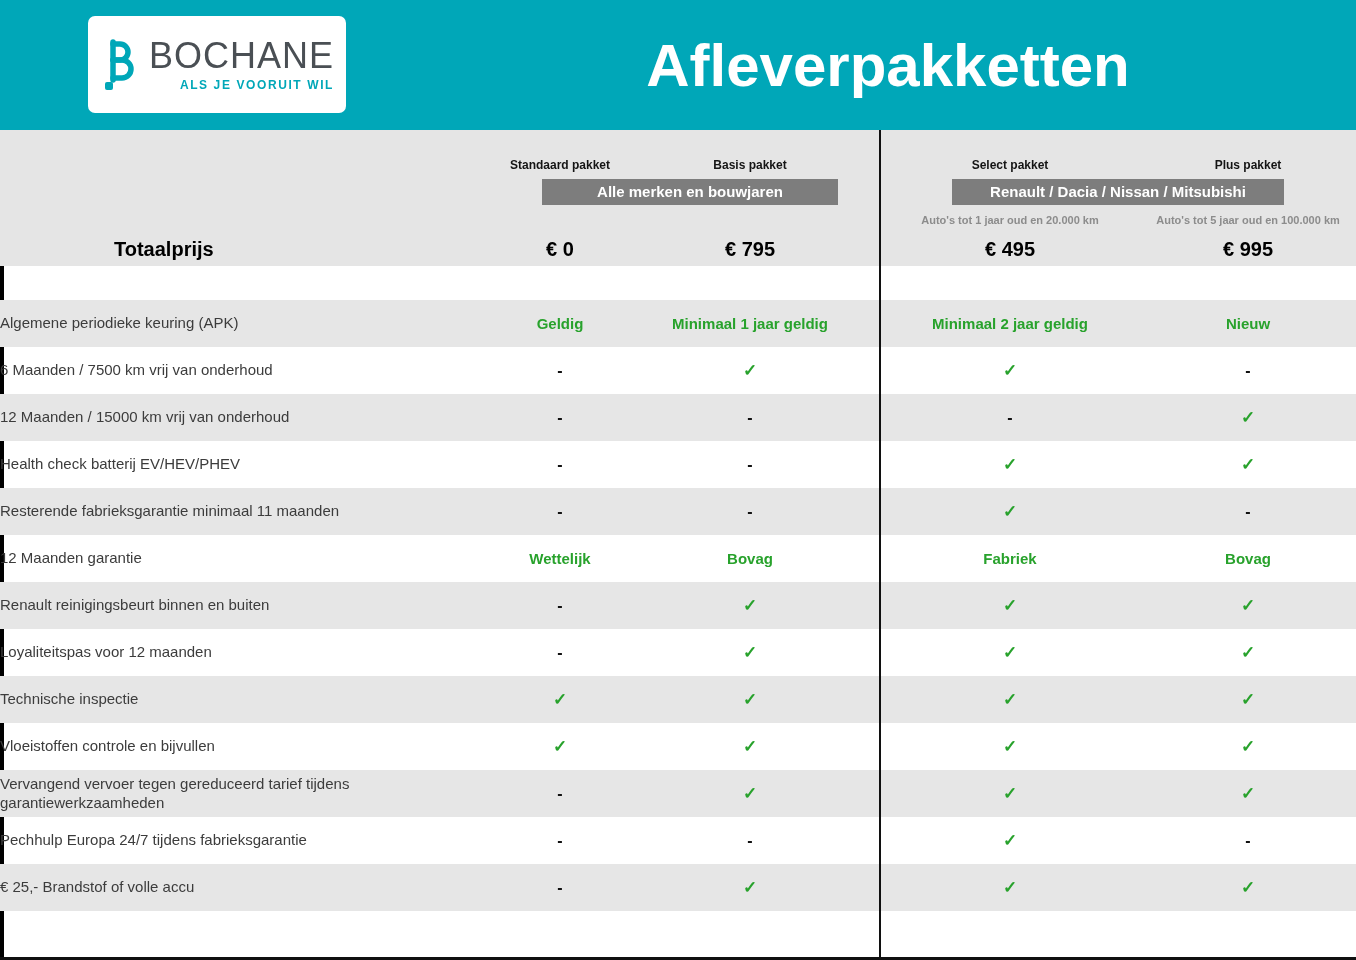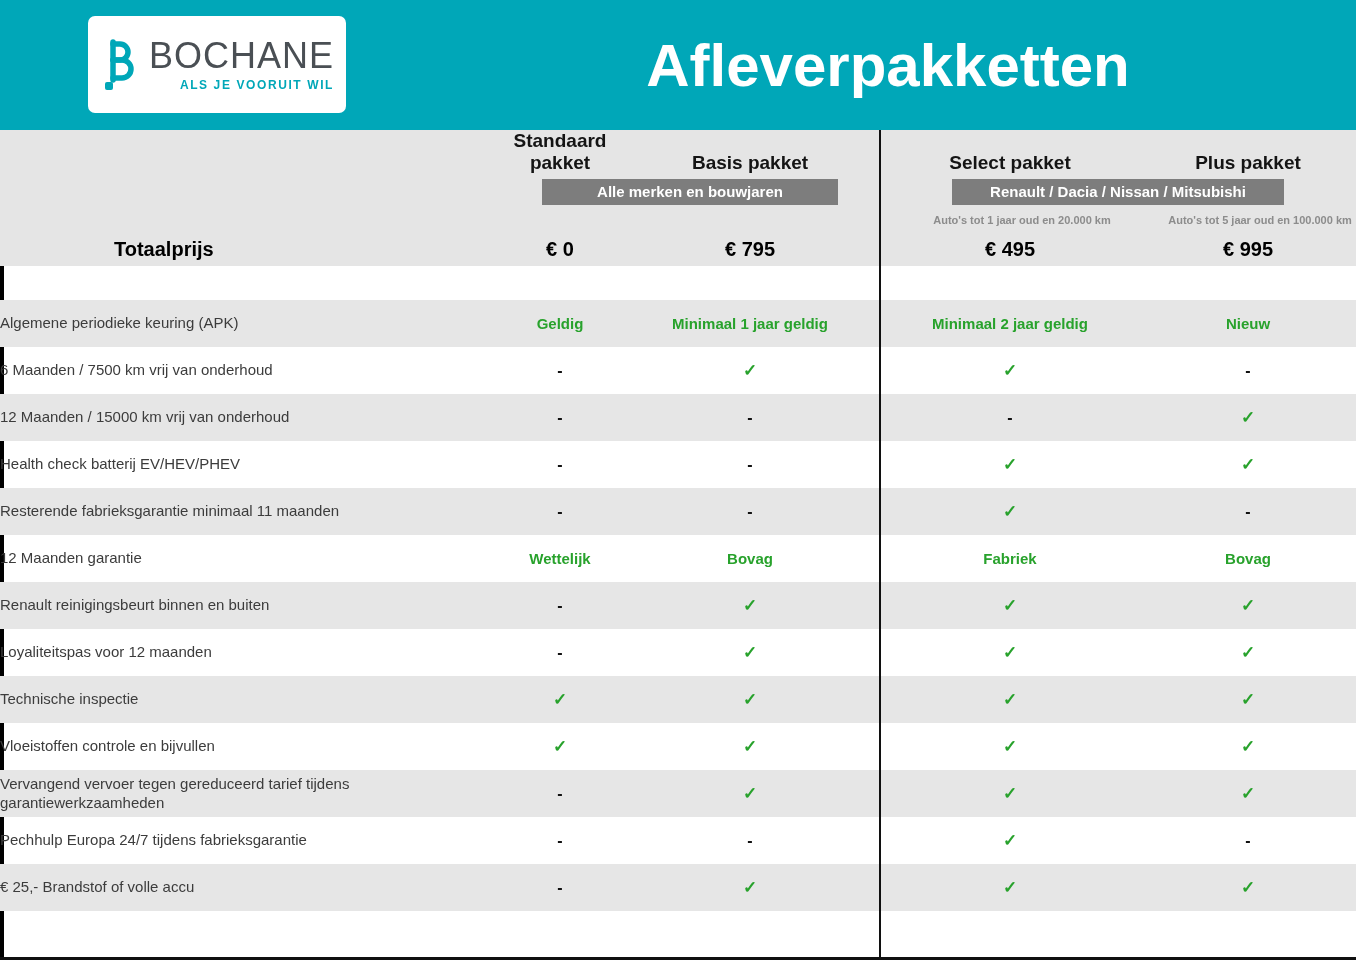--- a/index.html
+++ b/index.html
@@ -21,27 +21,27 @@
     position:absolute; left:420px; right:0; top:50%; transform:translateY(-50%);
     text-align:center; color:#fff; font-size:60px; font-weight:bold; letter-spacing:0;
   }
 
   
   .grid { display:grid; grid-template-columns:500px 120px 260px 260px 216px; }
 
   
   .thead { background:#E5E5E5; }
   .col-heads { height:46px; align-items:end; padding-bottom:4px; }
-  .col-head { text-align:center; font-weight:bold; font-size:19px; color:#141414; }
+  .col-head { text-align:center; font-weight:bold; font-size:12px; color:#141414; }
   .badge-row { height:32px; align-items:center; }
   .badge { background:#7D7D7D; color:#fff; font-weight:bold; font-size:15px;
            text-align:center; height:26px; line-height:26px; }
   .badge-left  { grid-column:2 / span 2; width:296px; justify-self:center; }
   .badge-right { grid-column:4 / span 2; width:332px; justify-self:center; }
-  .notes-row { height:24px; align-items:center;padding-left:12px; }
+  .notes-row { height:24px; align-items:center; }
   .note { text-align:center; font-size:11px; font-weight:bold; color:#8C8C8C; }
   .total-row { height:34px; align-items:center; }
   .total-label { padding-left:114px; font-size:20px; font-weight:bold; color:#000; }
   .total-val { text-align:center; font-size:20px; font-weight:bold; color:#000; }
 
   
   .gap-row { height:34px; background:#fff; box-shadow:inset 4px 0 0 #000; }
   .row { height:47px; align-items:center; }
   .row.gray  { background:#E6E6E6; }
   .row.white { background:#fff; box-shadow:inset 4px 0 0 #000; }

